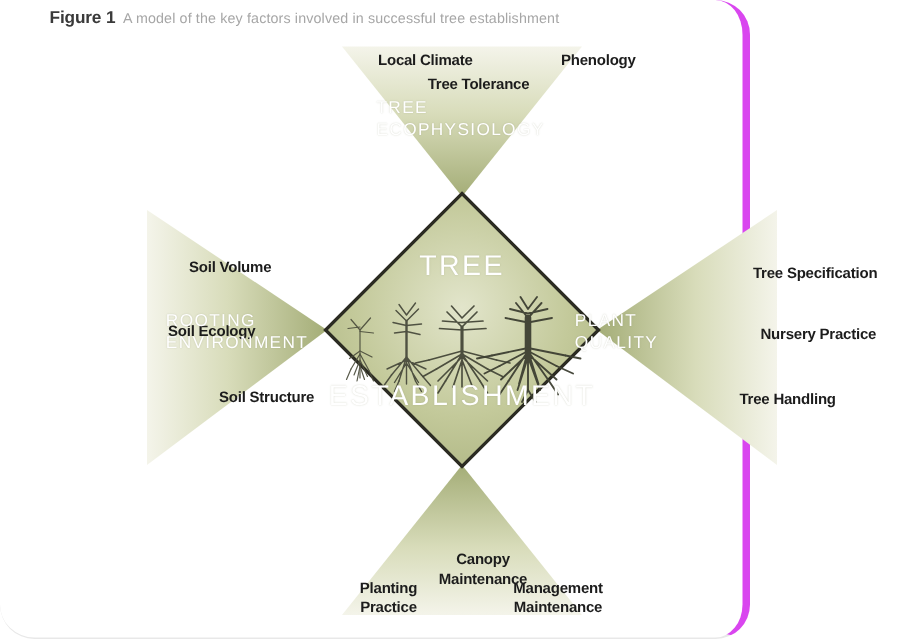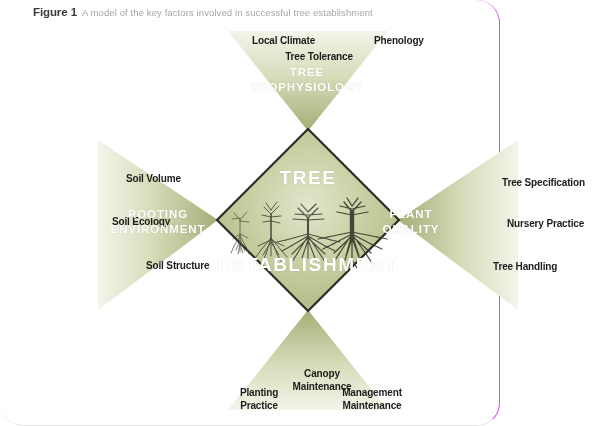--- a/index.html
+++ b/index.html
@@ -12,21 +12,21 @@
     height: 426px;
     font-family: "Liberation Sans", sans-serif;
     overflow: hidden;
   }
   #figure-root {
     position: relative;
     width: 500px;
     height: 426px;
     background: #ffffff;
     box-sizing: border-box;
-    border-right: 1px solid #d946ef;
+    border-right: 5px solid #d946ef;
     border-bottom: 1px solid #e8e8e8;
     border-radius: 23px;
   }
   
   #caption {
     position: absolute;
     left: 33px;
     top: 4px;
     white-space: nowrap;
     line-height: 14px;
@@ -64,24 +64,24 @@
     font-weight: bold;
     letter-spacing: -0.15px;
     white-space: nowrap;
     line-height: 12px;
     padding-left: 38px;
   }
   .lbl.ctr { transform: translateX(-50%); text-align: center; }
   .core {
     position: absolute;
     color: #ffffff;
-    font-weight: bold;
+    font-weight: normal;
     letter-spacing: 0.9px;
     white-space: nowrap;
-    text-align: center;
+    text-align: left;
     transform: translateX(-50%);
     line-height: 15px;
     text-shadow: 0 0 1px rgba(120,125,90,0.35);
   }
   .core.sector { font-size: 11.5px; }
   .core.centre { font-size: 19px; letter-spacing: 1.6px; line-height: 22px; }
 </style>
 </head>
 <body>
 

